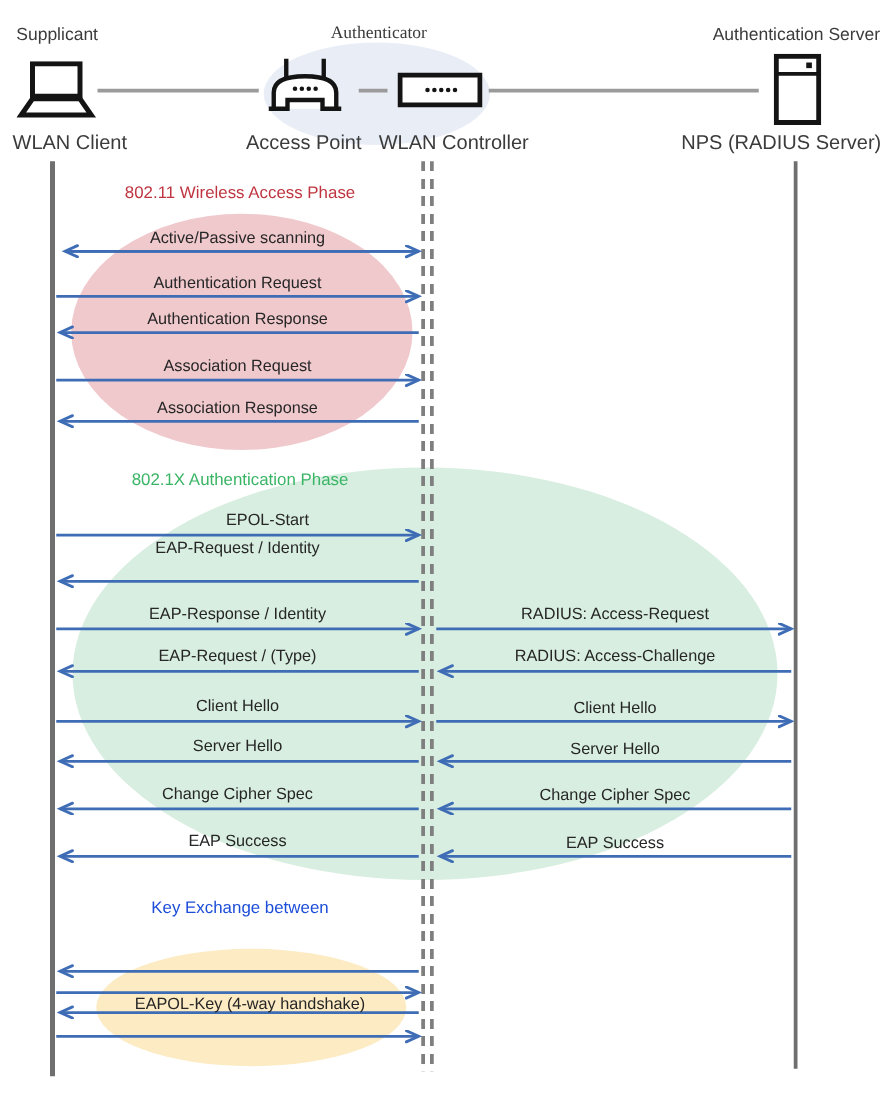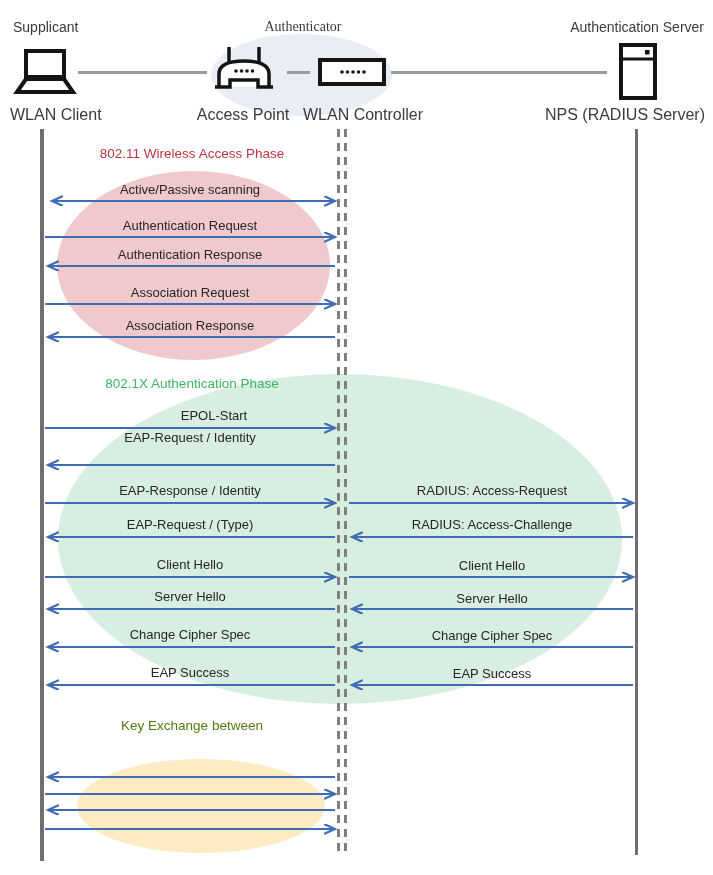--- a/index.html
+++ b/index.html
@@ -23,21 +23,21 @@
   
   .ellipse{border-radius:50%;}
   .ellipse-pink{background:#f0c9cd;}
   .ellipse-green{background:#d8eee0;}
   .ellipse-yellow{background:#fcebc3;}
   
   .msg{font-size:13px;color:#262626;white-space:nowrap;transform:translateX(-50%);}
   .phase-title{font-size:13.5px;white-space:nowrap;transform:translateX(-50%);text-align:center;}
   .title-red{color:#be3540;}
   .title-green{color:#3ab565;}
-  .title-orange{color:#4d7c0f;line-height:19px;}
+  .title-orange{color:#1d4ed8;line-height:19px;}
   svg{display:block;}
   .icon path,.icon rect,.icon line,.icon circle{vector-effect:non-scaling-stroke;}
 </style>
 </head>
 <body>
 
 <div class="stage">
 
   <div class="abs role" style="left:13px;top:19px;">Supplicant</div>
   <div class="abs role centered" style="left:303px;top:19px;font-family:Liberation Serif, serif;">Authenticator</div>
@@ -157,14 +157,15 @@
   <div class="abs msg" style="left:492px;top:483px;">RADIUS: Access-Request</div>
   <div class="abs msg" style="left:492px;top:517px;">RADIUS: Access-Challenge</div>
   <div class="abs msg" style="left:492px;top:558px;">Client Hello</div>
   <div class="abs msg" style="left:492px;top:591px;">Server Hello</div>
   <div class="abs msg" style="left:492px;top:628px;">Change Cipher Spec</div>
   <div class="abs msg" style="left:492px;top:666px;">EAP Success</div>
 
   <div class="abs phase-title title-orange" style="left:192px;top:716px;">
     <span>Key Exchange between</span><br>
   </div>
+  <div class="abs msg" style="left:200px;top:795px;">EAPOL-Key (4-way handshake)</div>
 
 </div>
 
 </body></html>

